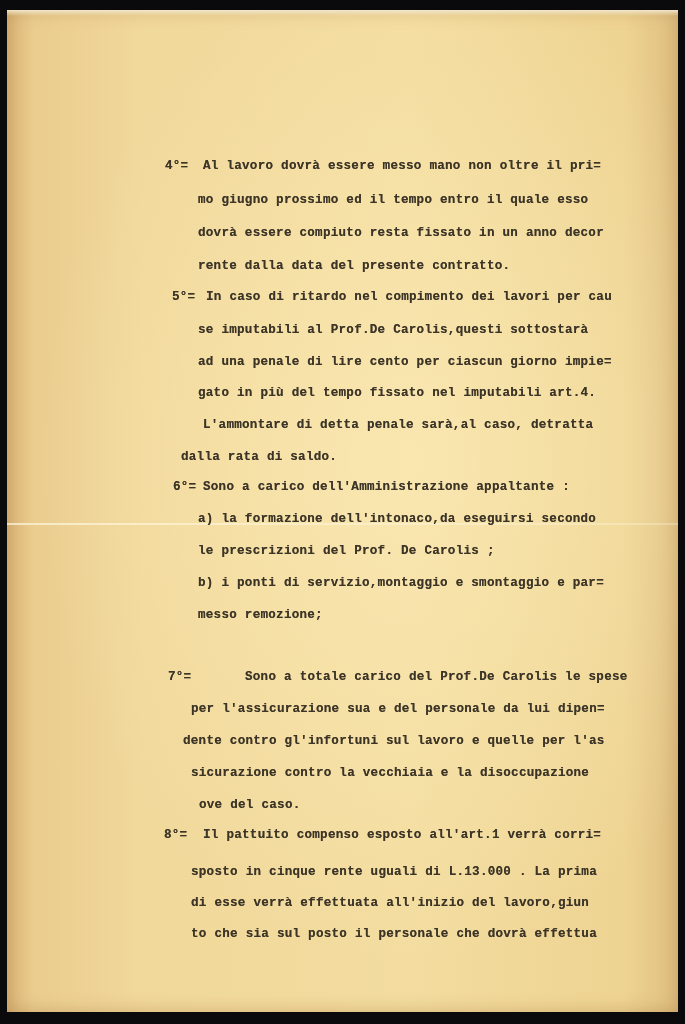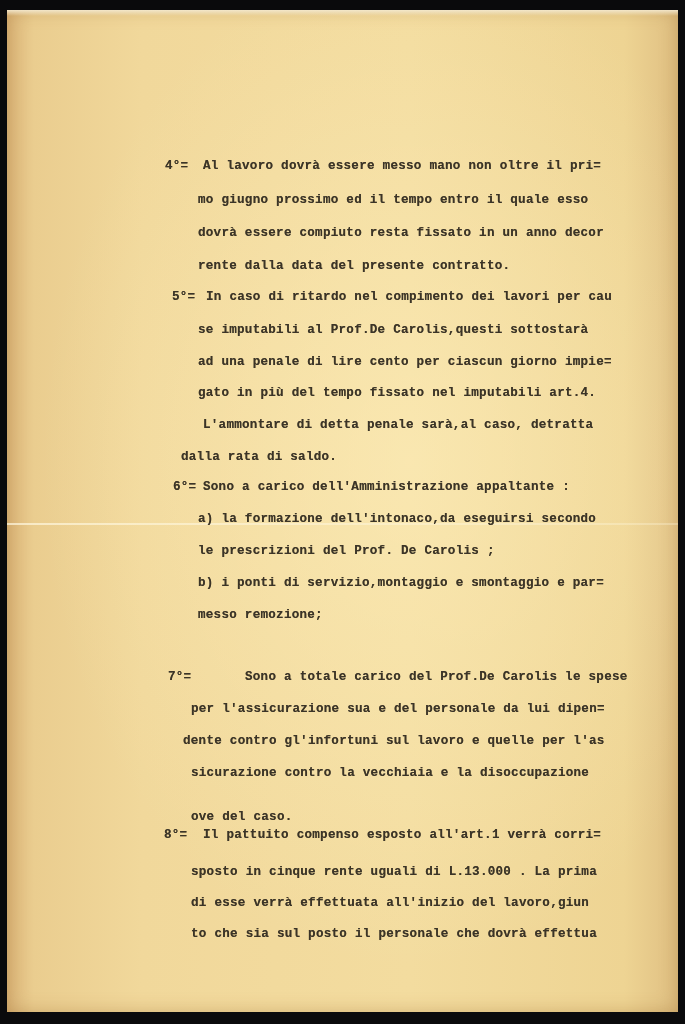--- a/index.html
+++ b/index.html
@@ -71,21 +71,21 @@
     <span class="line" style="left:191px; top:502px;">a) la formazione dell'intonaco,da eseguirsi secondo</span>
     <span class="line" style="left:191px; top:534px;">le prescrizioni del Prof. De Carolis ;</span>
     <span class="line" style="left:191px; top:566px;">b) i ponti di servizio,montaggio e smontaggio e par=</span>
     <span class="line" style="left:191px; top:598px;">messo remozione;</span>
 
     <span class="num" style="left:161px; top:660px;">7°=</span>
     <span class="line" style="left:195px; top:660px;margin-left:43px;">Sono a totale carico del Prof.De Carolis le spese</span>
     <span class="line" style="left:184px; top:692px;">per l'assicurazione sua e del personale da lui dipen=</span>
     <span class="line" style="left:176px; top:724px;">dente contro gl'infortuni sul lavoro e quelle per l'as</span>
     <span class="line" style="left:184px; top:756px;">sicurazione contro la vecchiaia e la disoccupazione</span>
-    <span class="line" style="left:184px; top:788px;margin-top:12px;">ove del caso.</span>
+    <span class="line" style="left:192px; top:788px;">ove del caso.</span>
 
     <span class="num" style="left:157px; top:818px;">8°=</span>
     <span class="line" style="left:196px; top:818px;">Il pattuito compenso esposto all'art.1 verrà corri=</span>
     <span class="line" style="left:184px; top:855px;">sposto in cinque rente uguali di L.13.000 . La prima</span>
     <span class="line" style="left:184px; top:886px;">di esse verrà effettuata all'inizio del lavoro,giun</span>
     <span class="line" style="left:184px; top:917px;">to che sia sul posto il personale che dovrà effettua</span>
 
   </div>
 </div>
 

